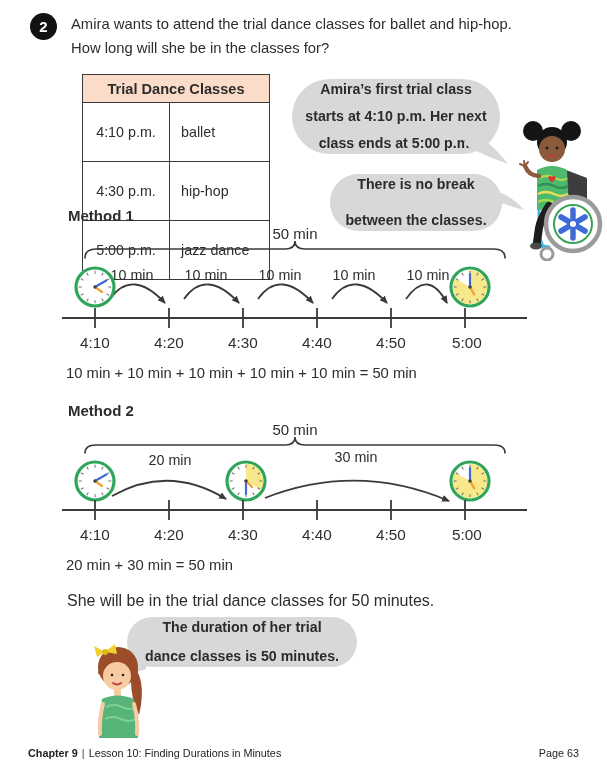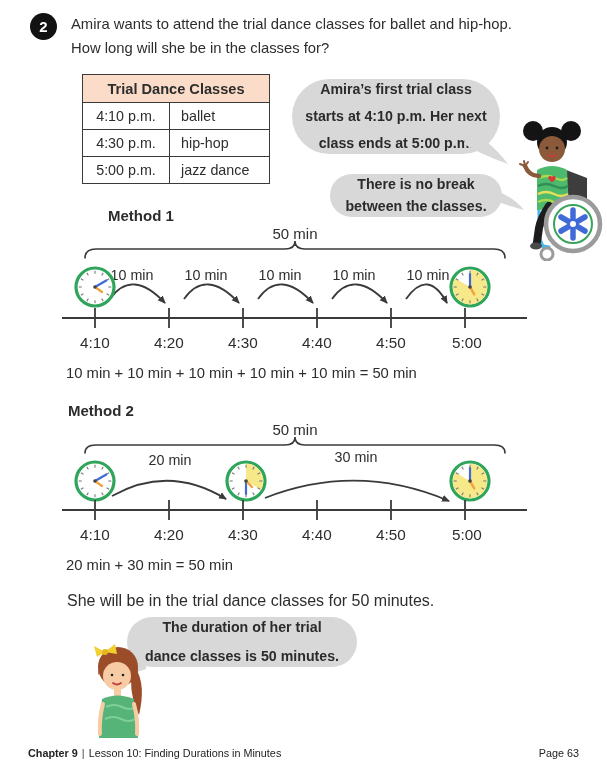--- a/index.html
+++ b/index.html
@@ -23,37 +23,37 @@
   
   table.dance{
     position:absolute;left:82px;top:74px;border-collapse:collapse;
     font-size:14.3px;color:#2d2d2d;
   }
   table.dance th, table.dance td{border:1.6px solid #3a3a3a;}
   table.dance th{
     background:#fbdcc8;font-weight:bold;font-size:14.6px;
     padding:4px 24px;height:19px;text-align:center;
   }
-  td.time{width:74px;text-align:center;padding:4px 6px;height:18px;}
+  td.time{width:74px;text-align:center;padding:20px 6px;height:18px;}
   td.act{width:88px;text-align:left;padding:4px 0 4px 11px;height:18px;}
 
   
   .bubble{
     position:absolute;background:#d8d8d8;color:#2b2b2b;
     display:flex;flex-direction:column;justify-content:space-between;text-align:center;
     font-weight:600;font-size:14.2px;line-height:21.5px;
   }
   .bubble1{left:292px;top:79px;width:208px;height:75px;border-radius:38px;}
-  .bubble2{left:330px;top:174px;width:172px;height:43px;border-radius:28px;}
+  .bubble2{left:330px;top:174px;width:172px;height:57px;border-radius:28px;}
   .bubble3{left:127px;top:617px;width:230px;height:50px;border-radius:34px;}
   .tail{position:absolute;}
 
   
   .mhead{left:68px;font-weight:bold;font-size:15px;}
-  .mhead1{top:207px;margin-left:40px;}
+  .mhead1{top:207px;}
   .mhead2{top:402px;}
   .equation{left:66px;font-size:14.8px;}
   .eq1{top:365px;}
   .eq2{top:557px;}
   .conclusion{left:67px;top:592px;font-size:16px;}
 
   svg text{font-family:"Liberation Sans",sans-serif;fill:#2d2d2d;}
   .svg-jump{font-size:14.3px;}
   .svg-total{font-size:15px;font-weight:500;}
   .svg-tick{font-size:15.3px;font-weight:500;}

